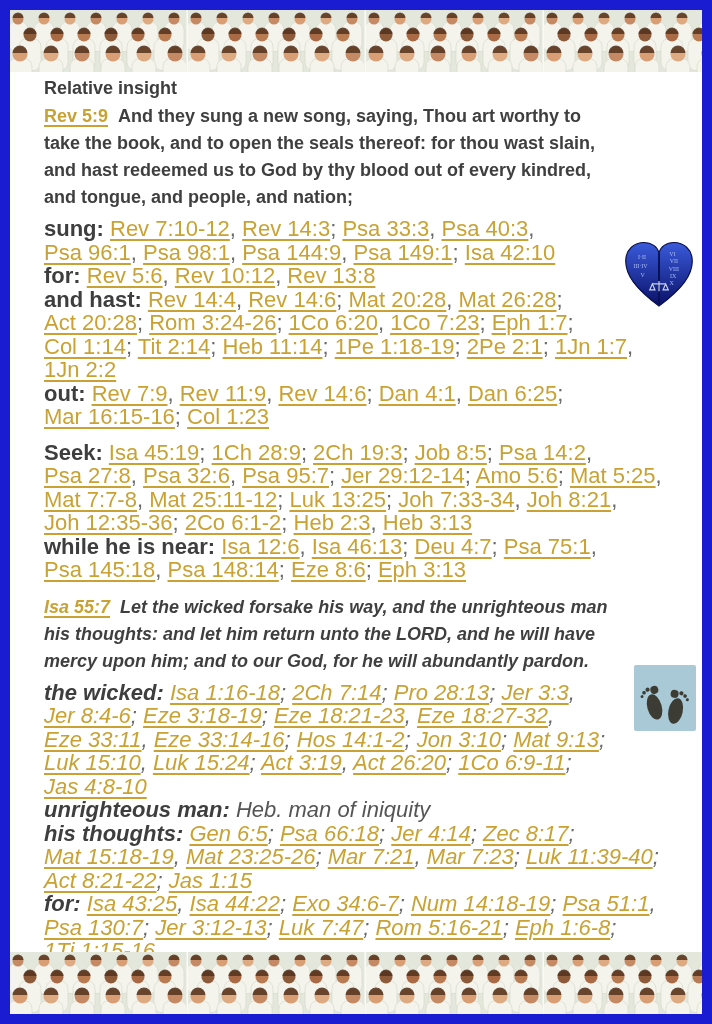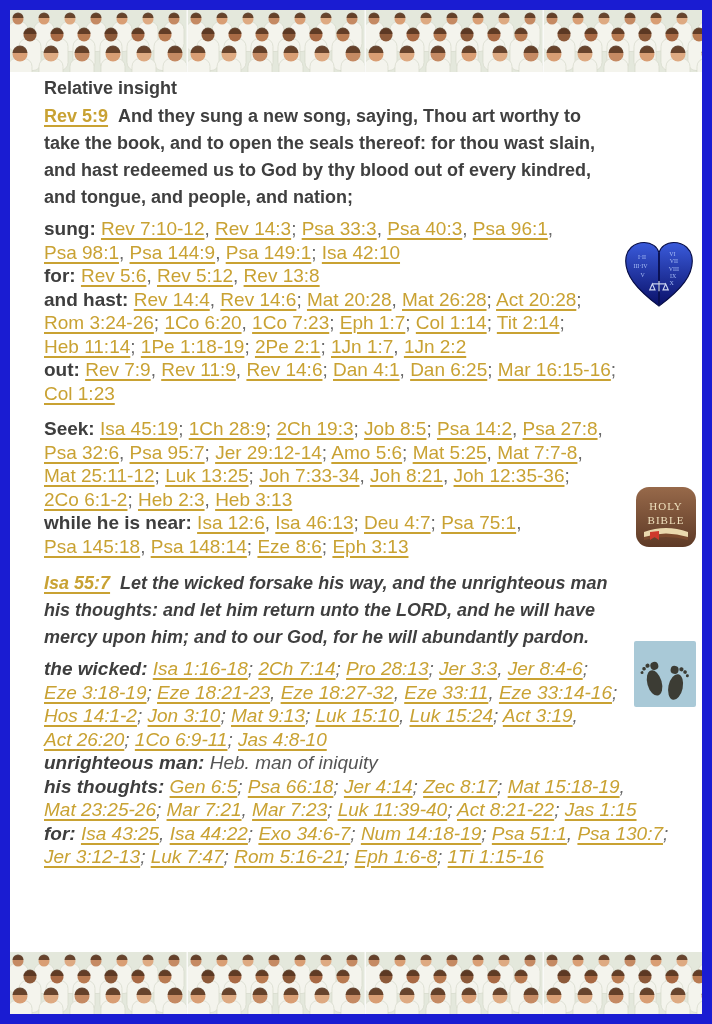--- a/index.html
+++ b/index.html
@@ -32,21 +32,21 @@
   section.vsec:nth-of-type(3){margin-top:30px;font-style:italic;}
   .verse{
     margin:0 0 6px 0;
     font-size:18px;font-weight:bold;line-height:27px;color:#3f3f3f;
   }
   .vref{
     color:#c9a233;text-decoration:underline;
     text-decoration-thickness:2px;text-underline-offset:3px;
     margin-right:10px;font-weight:bold;white-space:nowrap;
   }
-  .reflines{font-size:19px;line-height:23.5px;color:#6a6a6a;}
+  .reflines{font-size:22px;line-height:23.5px;color:#6a6a6a;}
   .refline{margin:0;}
   .rlabel{color:#3e3e3e;font-weight:bold;}
   a.ref{
     color:#c9a233;text-decoration:underline;
     text-decoration-thickness:1.5px;text-underline-offset:2.5px;
     white-space:nowrap;
   }
   .sep{color:#6a6a6a;}
   .note{color:#555555;}
   .fimg{float:right;margin-left:10px;margin-bottom:6px;margin-right:-26px;}
@@ -157,45 +157,27 @@
             <path d="M50 56 v14"></path>
               <path d="M41 60 h18"></path>
             <path d="M41 60 l-3.5 8 h7 z"></path>
               <path d="M59 60 l-3.5 8 h7 z"></path>
           </g>
         </svg>
       </div>
       <p class="verse"><a href="#" class="vref">Rev 5:9</a><span class="vtext">And they sung a new song, saying, Thou art worthy to take the book, and to open the seals thereof: for thou wast slain, and hast redeemed us to God by thy blood out of every kindred, and tongue, and people, and nation;</span></p>
       <div class="reflines">
           <div class="refline"><b class="rlabel">sung: </b><a class="ref" href="#">Rev 7:10-12</a><span class="sep">, </span><a class="ref" href="#">Rev 14:3</a><span class="sep">; </span><a class="ref" href="#">Psa 33:3</a><span class="sep">, </span><a class="ref" href="#">Psa 40:3</a><span class="sep">, </span><a class="ref" href="#">Psa 96:1</a><span class="sep">, </span><a class="ref" href="#">Psa 98:1</a><span class="sep">, </span><a class="ref" href="#">Psa 144:9</a><span class="sep">, </span><a class="ref" href="#">Psa 149:1</a><span class="sep">; </span><a class="ref" href="#">Isa 42:10</a><span class="sep"> </span></div>
-          <div class="refline"><b class="rlabel">for: </b><a class="ref" href="#">Rev 5:6</a><span class="sep">, </span><a class="ref" href="#">Rev 5:12</a><span class="sep">, </span><a class="ref" href="#">Rev 13:8</a><span class="sep"> </span></div>
+          <div class="refline"><b class="rlabel">for: </b><a class="ref" href="#">Rev 5:6</a><span class="sep">, </span><a class="ref" href="#">Rev 10:12</a><span class="sep">, </span><a class="ref" href="#">Rev 13:8</a><span class="sep"> </span></div>
           <div class="refline"><b class="rlabel">and hast: </b><a class="ref" href="#">Rev 14:4</a><span class="sep">, </span><a class="ref" href="#">Rev 14:6</a><span class="sep">; </span><a class="ref" href="#">Mat 20:28</a><span class="sep">, </span><a class="ref" href="#">Mat 26:28</a><span class="sep">; </span><a class="ref" href="#">Act 20:28</a><span class="sep">; </span><a class="ref" href="#">Rom 3:24-26</a><span class="sep">; </span><a class="ref" href="#">1Co 6:20</a><span class="sep">, </span><a class="ref" href="#">1Co 7:23</a><span class="sep">; </span><a class="ref" href="#">Eph 1:7</a><span class="sep">; </span><a class="ref" href="#">Col 1:14</a><span class="sep">; </span><a class="ref" href="#">Tit 2:14</a><span class="sep">; </span><a class="ref" href="#">Heb 11:14</a><span class="sep">; </span><a class="ref" href="#">1Pe 1:18-19</a><span class="sep">; </span><a class="ref" href="#">2Pe 2:1</a><span class="sep">; </span><a class="ref" href="#">1Jn 1:7</a><span class="sep">, </span><a class="ref" href="#">1Jn 2:2</a><span class="sep"> </span></div>
           <div class="refline"><b class="rlabel">out: </b><a class="ref" href="#">Rev 7:9</a><span class="sep">, </span><a class="ref" href="#">Rev 11:9</a><span class="sep">, </span><a class="ref" href="#">Rev 14:6</a><span class="sep">; </span><a class="ref" href="#">Dan 4:1</a><span class="sep">, </span><a class="ref" href="#">Dan 6:25</a><span class="sep">; </span><a class="ref" href="#">Mar 16:15-16</a><span class="sep">; </span><a class="ref" href="#">Col 1:23</a><span class="sep"> </span></div>
         </div>
     </section>
 
     <section class="vsec">
-      <div class="fimg bible">
-        <svg width="60" height="60" viewBox="0 0 60 60">
-          <defs>
-            <linearGradient id="bg2" x1="0" y1="0" x2="0" y2="1">
-              <stop offset="0" stop-color="#97694a"></stop>
-                <stop offset="1" stop-color="#5e3a26"></stop>
-            </linearGradient>
-          </defs>
-          <rect width="60" height="60" rx="13" fill="url(#bg2)"></rect>
-          <g font-family="Liberation Serif, serif" font-size="11" fill="#efe0bd" text-anchor="middle" letter-spacing="1">
-            <text x="30" y="23">HOLY</text>
-            <text x="30" y="37">BIBLE</text>
-          </g>
-          <path d="M8 45 q22 -8 44 0 l0 6 q-22 -7 -44 0 z" fill="#ead9ae"></path>
-          <path d="M8 50 q22 -7 44 0 l0 3 q-22 -6 -44 0 z" fill="#7a4a2e"></path>
-          <path d="M14 45 l9 -1 0 9 -4.5 -3 -4.5 3 z" fill="#cf3a2c"></path>
-        </svg>
-      </div>
       <div class="reflines">
           <div class="refline"><b class="rlabel">Seek: </b><a class="ref" href="#">Isa 45:19</a><span class="sep">; </span><a class="ref" href="#">1Ch 28:9</a><span class="sep">; </span><a class="ref" href="#">2Ch 19:3</a><span class="sep">; </span><a class="ref" href="#">Job 8:5</a><span class="sep">; </span><a class="ref" href="#">Psa 14:2</a><span class="sep">, </span><a class="ref" href="#">Psa 27:8</a><span class="sep">, </span><a class="ref" href="#">Psa 32:6</a><span class="sep">, </span><a class="ref" href="#">Psa 95:7</a><span class="sep">; </span><a class="ref" href="#">Jer 29:12-14</a><span class="sep">; </span><a class="ref" href="#">Amo 5:6</a><span class="sep">; </span><a class="ref" href="#">Mat 5:25</a><span class="sep">, </span><a class="ref" href="#">Mat 7:7-8</a><span class="sep">, </span><a class="ref" href="#">Mat 25:11-12</a><span class="sep">; </span><a class="ref" href="#">Luk 13:25</a><span class="sep">; </span><a class="ref" href="#">Joh 7:33-34</a><span class="sep">, </span><a class="ref" href="#">Joh 8:21</a><span class="sep">, </span><a class="ref" href="#">Joh 12:35-36</a><span class="sep">; </span><a class="ref" href="#">2Co 6:1-2</a><span class="sep">; </span><a class="ref" href="#">Heb 2:3</a><span class="sep">, </span><a class="ref" href="#">Heb 3:13</a><span class="sep"> </span></div>
           <div class="refline"><b class="rlabel">while he is near: </b><a class="ref" href="#">Isa 12:6</a><span class="sep">, </span><a class="ref" href="#">Isa 46:13</a><span class="sep">; </span><a class="ref" href="#">Deu 4:7</a><span class="sep">; </span><a class="ref" href="#">Psa 75:1</a><span class="sep">, </span><a class="ref" href="#">Psa 145:18</a><span class="sep">, </span><a class="ref" href="#">Psa 148:14</a><span class="sep">; </span><a class="ref" href="#">Eze 8:6</a><span class="sep">; </span><a class="ref" href="#">Eph 3:13</a><span class="sep"> </span></div>
         </div>
     </section>
 
     <section class="vsec">
       <div class="fimg feet">
         <svg width="62" height="66" viewBox="0 0 62 66">
           <rect width="62" height="66" rx="2" fill="#a9c9d7"></rect>

